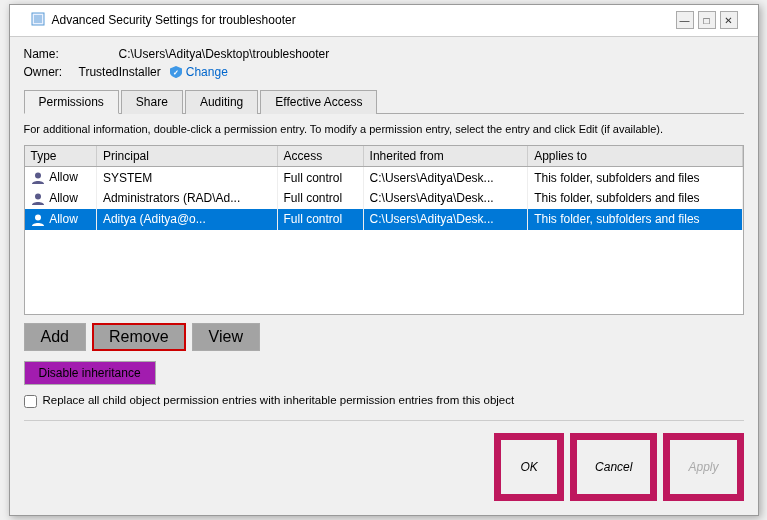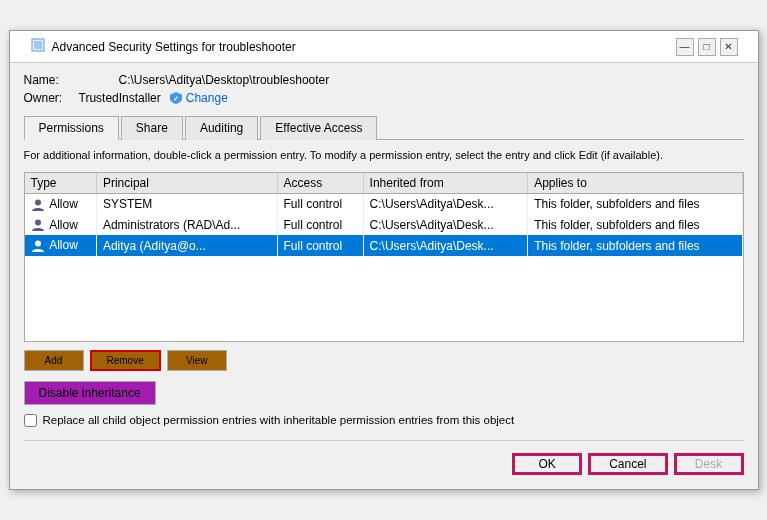--- a/index.html
+++ b/index.html
@@ -155,22 +155,22 @@
     tr.normal { background: #fff; }
     tr.selected { background: #0078d7; color: #fff; }
     tr.selected td { color: #fff; }
     .buttons-row {
       display: flex;
       gap: 6px;
       margin-bottom: 10px;
     }
     .btn {
       padding: 4px 16px;
-      font-size: 10px;
-      background: #a16207;
+      font-size: 16px;
+      background: #a3a3a3;
       border: 1px solid #aaa;
       cursor: pointer;
       color: #000;
       min-width: 60px;
     }
     .btn-focused {
       border: 2px solid #cc0000;
       padding: 3px 15px;
     }
     .inherit-btn {
@@ -196,26 +196,27 @@
       color: #000;
       line-height: 1.3;
     }
     .footer-buttons {
       display: flex;
       justify-content: flex-end;
       gap: 6px;
       padding: 6px 0 4px;
     }
     .btn-footer {
-      padding: 1px 18px;
-      font-size: 12px;
-      background: #f0f0f0;
-      border: 3px solid #be185d;
+      padding: 20px 18px;
+      font-size: 12px;
+      background: #f0f0f0;
+      border: 7px solid #be185d;
       cursor: pointer;
       min-width: 70px;
+      font-style: italic;
     }
     .btn-footer.primary {
       background: #f0f0f0;
     }
     .btn-footer.disabled {
       color: #aaa;
       cursor: default;
     }
     .divider {
       border: none;
@@ -355,16 +356,16 @@
       <input type="checkbox" style="">
       <span class="checkbox-label">Replace all child object permission entries with inheritable permission entries from this object</span>
     </div>
 
     <hr class="divider">
 
     
     <div class="footer-buttons">
       <button class="btn-footer primary">OK</button>
       <button class="btn-footer">Cancel</button>
-      <button class="btn-footer disabled">Desk</button>
+      <button class="btn-footer disabled">Apply</button>
     </div>
   </div>
 </div>
 
 </body></html>

